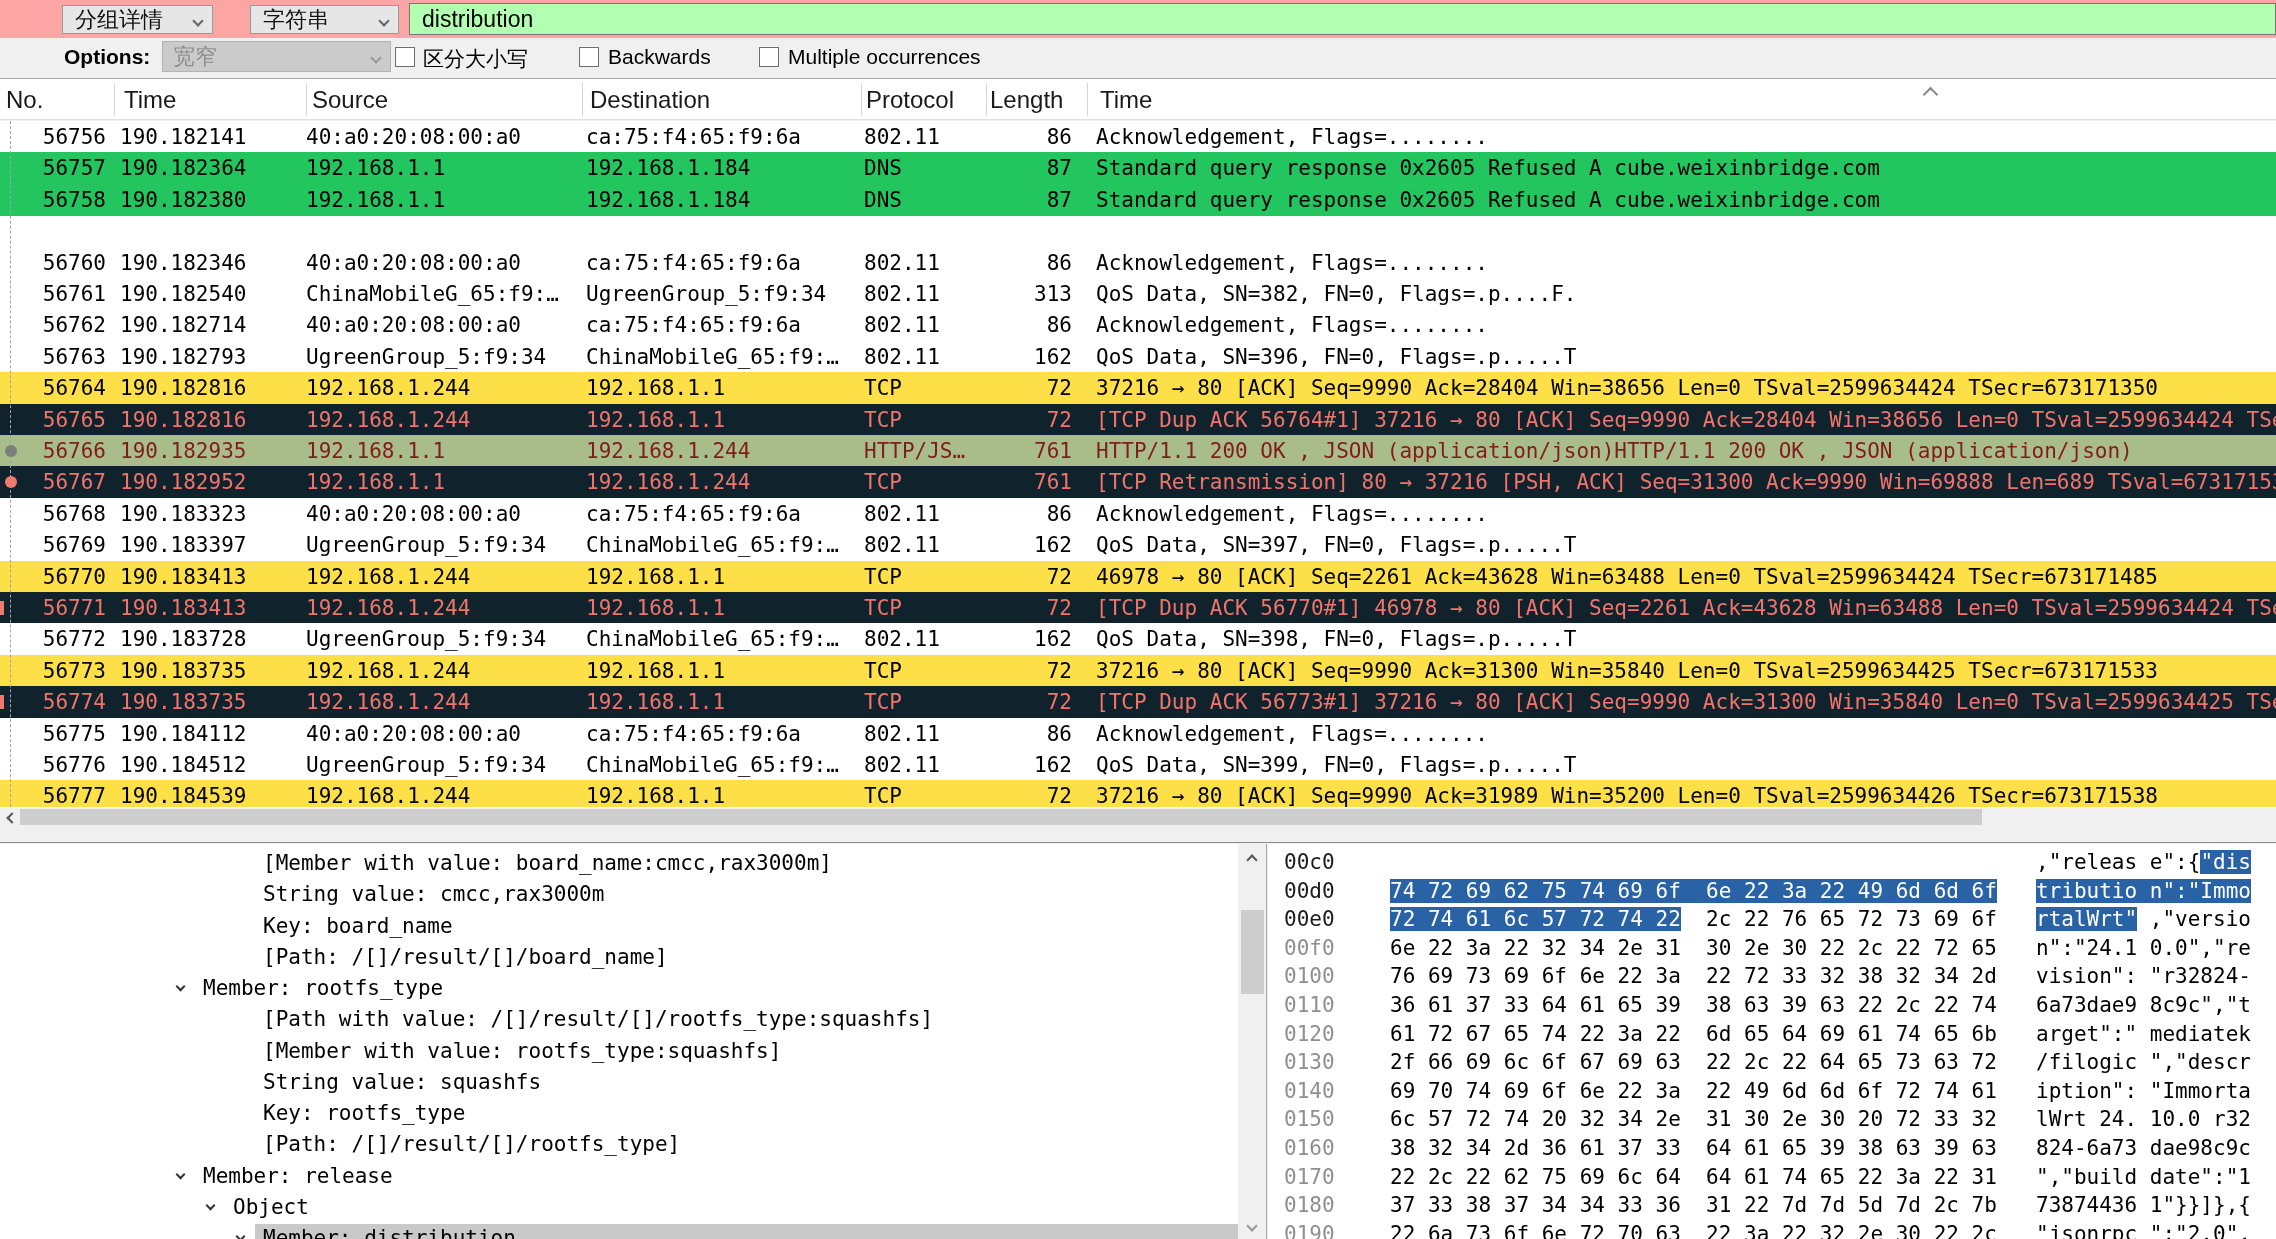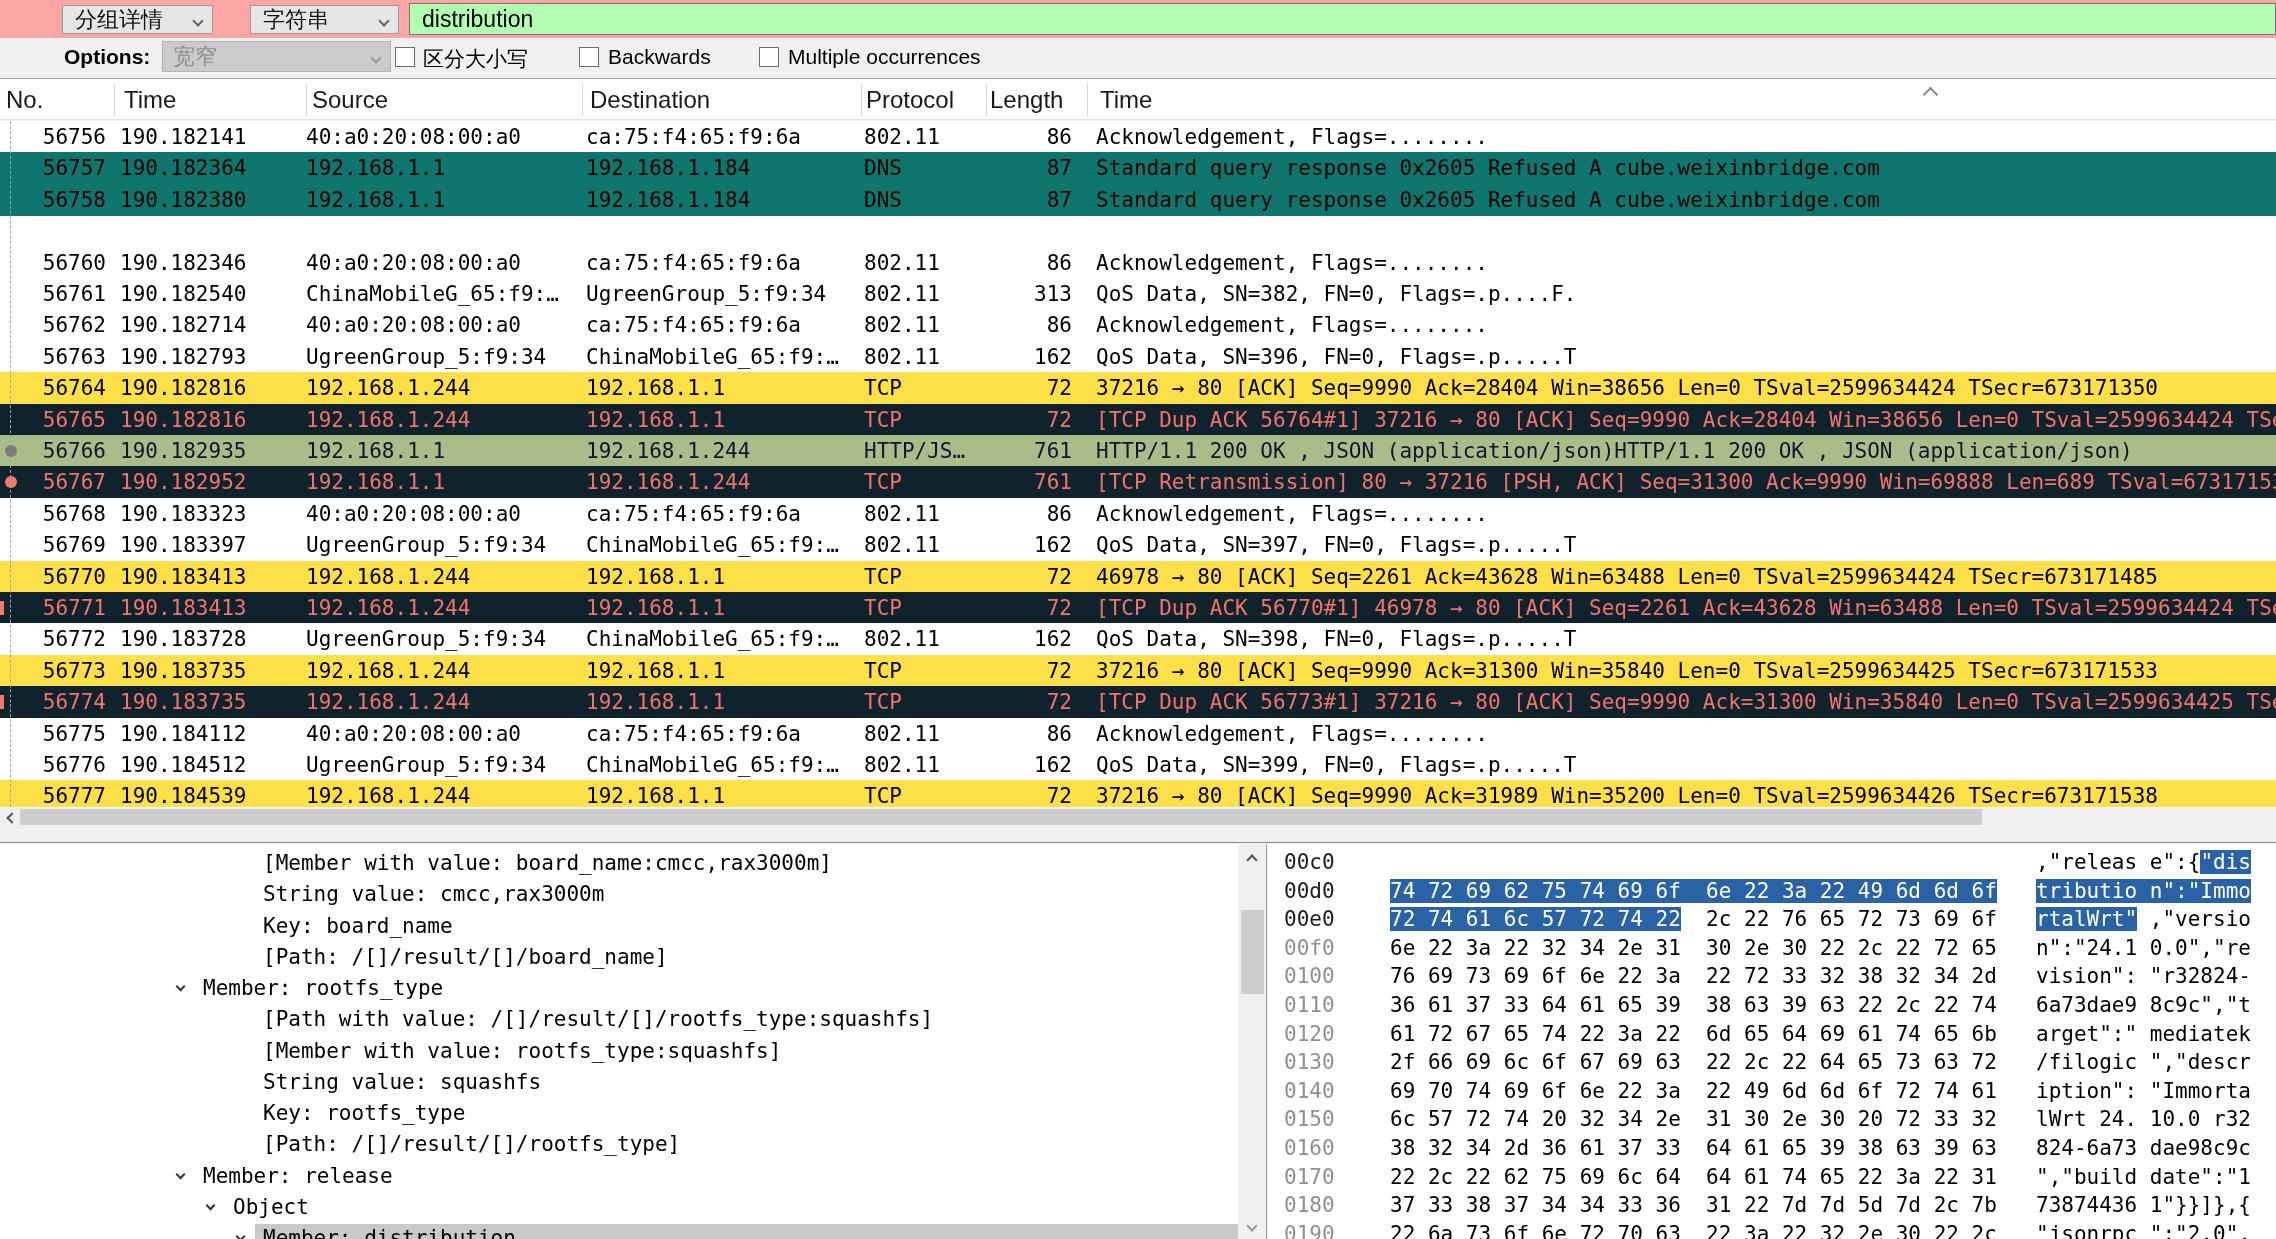--- a/index.html
+++ b/index.html
@@ -33,24 +33,24 @@
   
   #plist-header { position:absolute; left:0; top:79px; width:2276px; height:41px; background:#ffffff;
                   border-bottom:1px solid #e0e0e0; }
   .hcell { position:absolute; top:7px; font-size:24px; color:#1a1a1a; }
   .hdiv { position:absolute; top:4px; width:1px; height:33px; background:#d6d6d6; }
   #sort-chev { position:absolute; left:1925px; top:86px; }
   #plist-rows { position:absolute; left:0; top:121px; width:2276px; height:686px; overflow:hidden;
                 background:#fff; font-family:"DejaVu Sans Mono", monospace; font-size:21px; }
   .prow { position:absolute; left:0; width:2276px; height:32px; line-height:32px; white-space:pre; }
   .prow.plain { background:#ffffff; color:#000; }
-  .prow.dns   { background:#0f766e; color:#000; }
+  .prow.dns   { background:#22c55e; color:#000; }
   .prow.ack   { background:#fde047; color:#000; }
   .prow.bad   { background:#10232c; color:#f0746c; }
-  .prow.sel   { background:#a9bd8a; color:#0f172a; }
+  .prow.sel   { background:#a9bd8a; color:#7f1d1d; }
   .c { position:absolute; top:0; height:32px; overflow:hidden; }
   .c.no   { left:20px;  width:86px;  text-align:right; }
   .c.time { left:120px; width:180px; }
   .c.src  { left:306px; width:276px; }
   .c.dst  { left:586px; width:274px; }
   .c.prot { left:864px; width:118px; }
   .c.len  { left:992px; width:80px;  text-align:right; }
   .c.info { left:1096px; right:0; width:1180px; }
   #related-line { position:absolute; left:10px; top:0; height:686px; width:0;
                   border-left:1px dashed #a3a3a3; }

